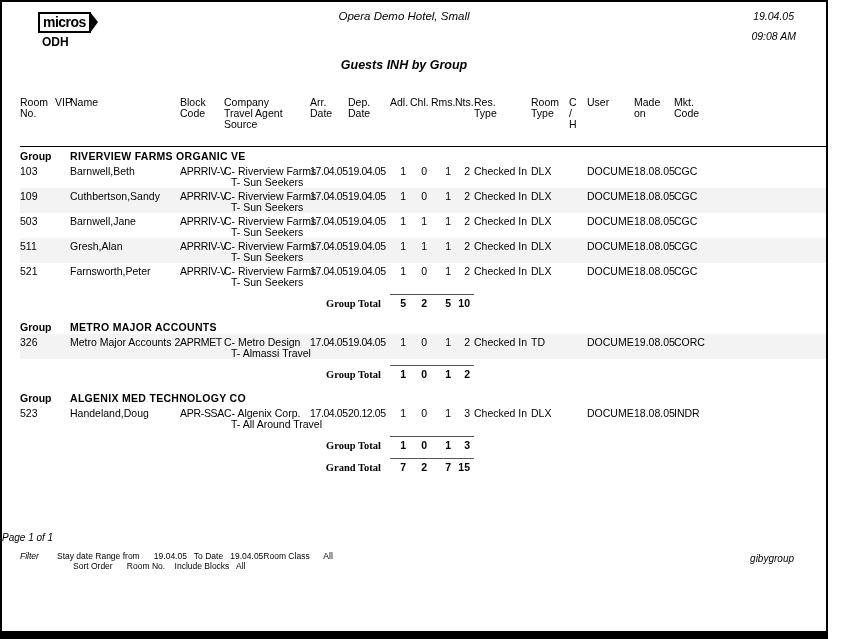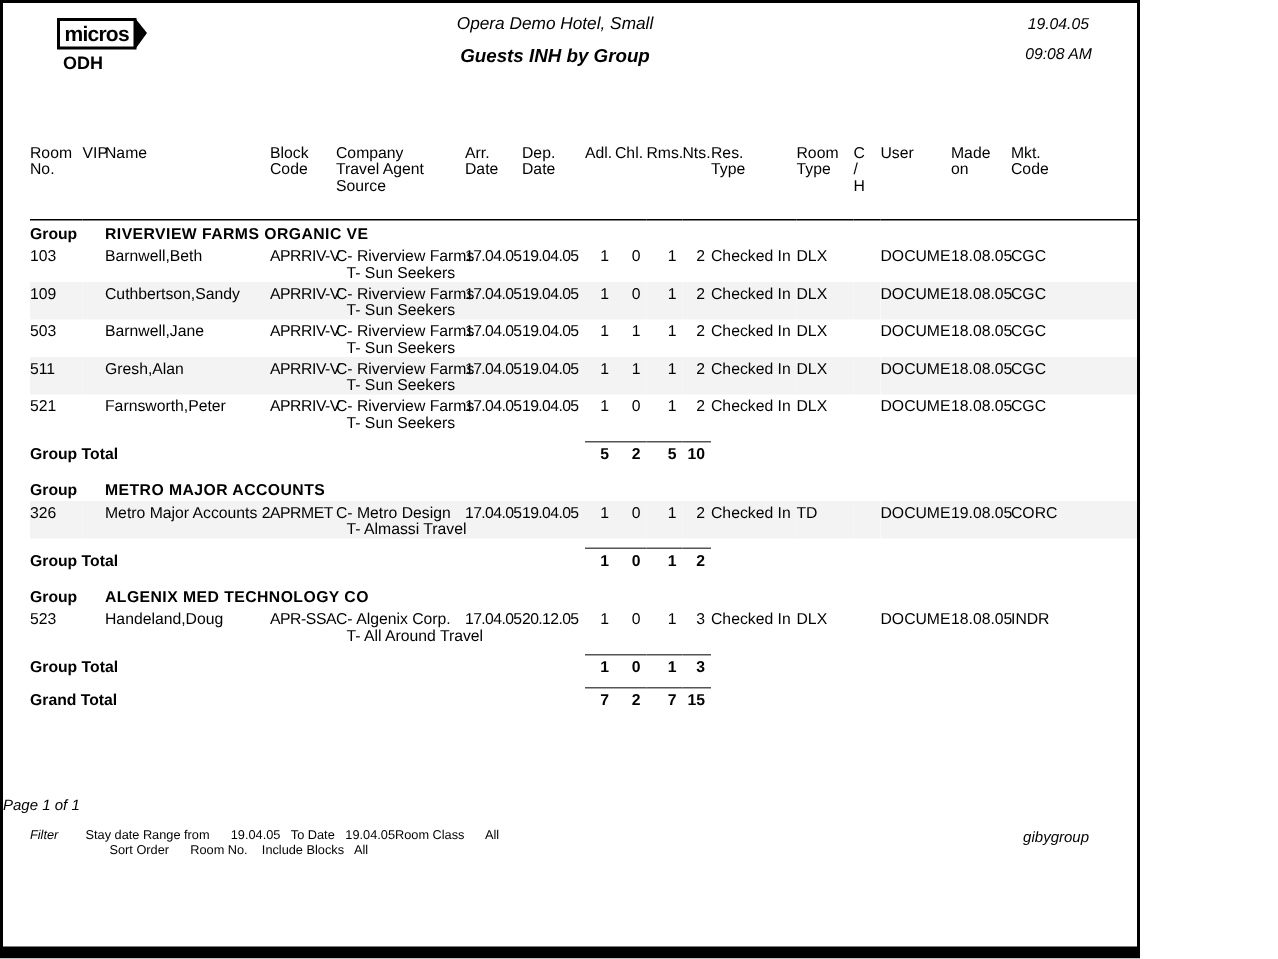--- a/index.html
+++ b/index.html
@@ -1,47 +1,47 @@
 <!DOCTYPE html>
 <html><head>
 <meta charset="utf-8">
 <style>
   * { margin:0; padding:0; box-sizing:border-box; }
   html,body { background:#fff; }
   .page {
-    position:relative; width:760px; height:639px; background:#fff;
+    position:relative; width:828px; height:639px; background:#fff;
     border:2px solid #000; border-bottom:8px solid #000;
     font-family:"Liberation Sans", sans-serif; color:#000; overflow:hidden;
   }
   
   .logo { position:absolute; left:36px; top:10px; display:flex; align-items:stretch; height:21px; }
   .logo-micros { background:#fff; border:2px solid #000; padding:0 3px; font-weight:bold; font-size:14px; line-height:17px; letter-spacing:-0.5px; }
   .logo-arrow { width:0; height:0; border-top:10px solid transparent; border-bottom:11px solid transparent; border-left:8px solid #000; margin:0 -2px 0 -1px; align-self:center; }
   .logo-fidelio { background:#000; color:#fff; font-weight:bold; font-size:11px; letter-spacing:0.5px; display:flex; align-items:center; padding:0 4px;margin-top:28px; }
   .resort { position:absolute; left:40px; top:33px; font-size:12px; font-weight:bold; }
   .hotel-name { position:absolute; left:0; right:20px; top:8px; text-align:center; font-style:italic; font-size:11.5px; }
-  .report-title { position:absolute; left:0; right:20px; top:28px; text-align:center; font-style:italic; font-weight:bold; font-size:12.5px; }
+  .report-title { position:absolute; left:0; right:20px; top:56px; text-align:center; font-style:italic; font-weight:bold; font-size:12.5px; }
   .hdr-date { position:absolute; right:32px; top:8px; font-style:italic; font-size:10.5px; }
   .hdr-time { position:absolute; right:30px; top:28px; font-style:italic; font-size:10.5px; }
   
   table.report { position:absolute; left:18px; top:95px; width:816px; border-collapse:collapse; table-layout:fixed; font-size:10.5px; line-height:11px; }
   th, td { text-align:left; vertical-align:top; font-weight:normal; padding:0; overflow:visible; white-space:nowrap; }
   thead th { border-bottom:1px solid #000; padding-bottom:16px; font-size:10.5px; }
   thead th.num { text-align:right; padding-right:4px; }
   td.num { text-align:right; padding-right:4px; }
   .data-row td { padding-top:3px; height:22px; }
   .data-row.shaded { background:#f3f3f3; }
   .c-arr, .c-dep { letter-spacing:-0.4px; }
   .c-block { letter-spacing:-0.3px; }
   .c-user-cell { overflow:hidden; }
   .travel-line { padding-left:7px; }
   .group-row td { padding-top:4px; height:16px; font-weight:bold; }
   .group-name { letter-spacing:0.3px; }
   .total-row td { font-weight:bold; padding-top:3px; height:17px; }
-  .total-label { text-align:left; padding-right:9px; }
+  .total-label { text-align:right; padding-right:9px;font-family:Liberation Serif, serif; }
   .total-row td.rule { border-top:1px solid #555; }
   tr.sp7 td { height:7px; } tr.sp6 td { height:6px; } tr.sp5 td { height:5px; }
   
   .footer-filter-label { position:absolute; left:18px; top:549px; font-style:italic; font-size:8.5px; }
   .footer-line1 { position:absolute; left:55px; top:549px; font-size:8.5px; white-space:pre; }
   .footer-line2 { position:absolute; left:71px; top:559px; font-size:8.5px; white-space:pre; }
   .footer-page { position:absolute; left:0; right:20px; top:530px; font-style:italic; font-size:10px; }
   .footer-runid { position:absolute; right:32px; top:551px; font-style:italic; font-size:10px; }
 </style>
 </head>

